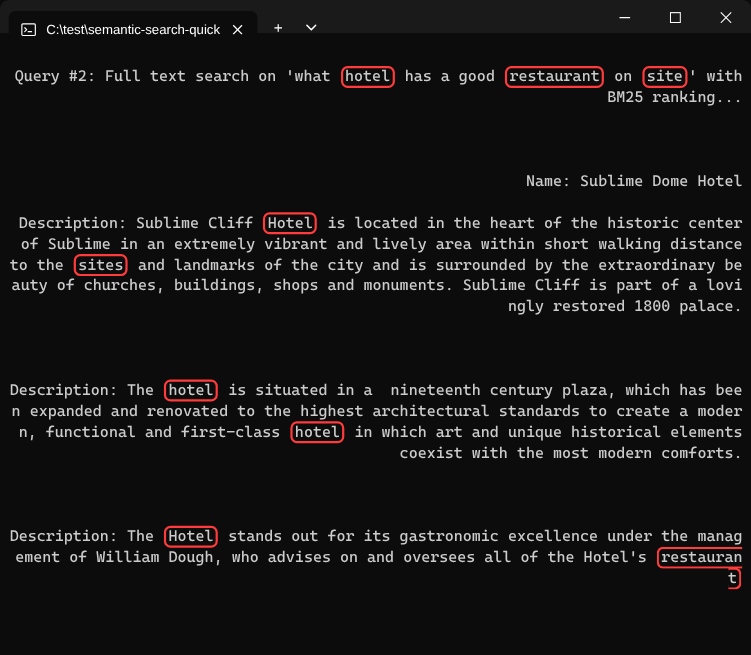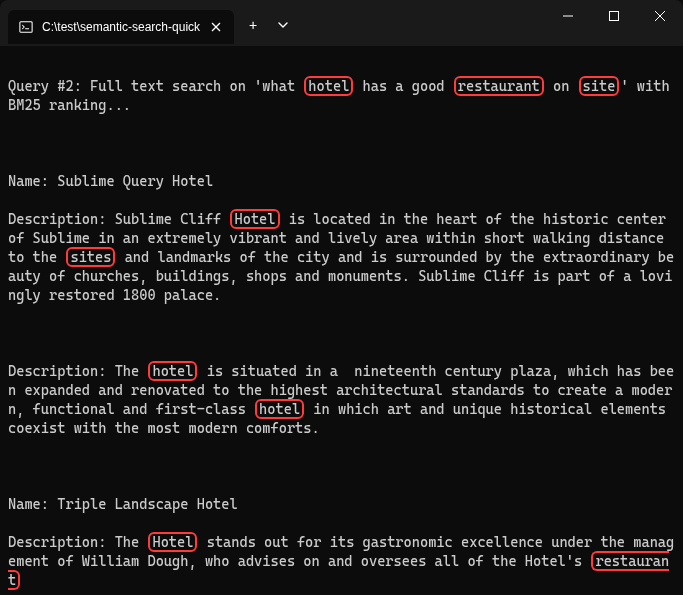--- a/index.html
+++ b/index.html
@@ -6,21 +6,21 @@
   body {
     width: 683px;
     height: 595px;
     background: #0c0c0c;
     font-family: Consolas, 'Cascadia Mono', monospace;
     font-size: 14px;
     overflow: hidden;
     border-radius: 8px;
   }
   .titlebar {
-    height: 46px;
+    height: 30px;
     background: #1a1a1a;
     display: flex;
     align-items: flex-start;
     user-select: none;
   }
   .tab {
     height: 34px;
     margin-top: 10px;
     margin-left: 8px;
     background: #0c0c0c;
@@ -67,21 +67,21 @@
     color: #ffffff;
   }
   .terminal {
     padding: 12px 8px 8px 8px;
     color: #cccccc;
     line-height: 19px;
     white-space: pre-wrap;
     word-break: break-all;
     letter-spacing: 0px;
   }
-  .terminal p { margin: 0; }
+  .terminal p { margin: 0; text-align: right; }
   .hl {
     border: 2px solid #ff3b3b;
     border-radius: 6px;
     padding: 0 2px;
     margin: 0 1px;
     display: inline;
   }
 </style>
 </head>
 <body>
@@ -125,23 +125,22 @@
           <line x1="0" y1="0" x2="10" y2="10" stroke="#ffffff" stroke-width="1"></line>
           <line x1="10" y1="0" x2="0" y2="10" stroke="#ffffff" stroke-width="1"></line>
         </svg>
     </div>
   </div>
 </div>
 
 <div class="terminal">
 <p><span><span>Query #2: Full text search on 'what </span><span class="hl">hotel</span><span> has a good </span><span class="hl">restaurant</span><span> on </span><span class="hl">site</span><span>' with BM25 ranking...</span></span></p>
 <p>&nbsp;</p>
-<p>Name: Sublime Query Hotel</p>
+<p>Name: Sublime Dome Hotel</p>
 <p><span>Description: Sublime Cliff </span><span class="hl">Hotel</span><span> is located in the heart of the historic center of Sublime in an extremely vibrant and lively area within short walking distance to the </span><span class="hl">sites</span><span> and landmarks of the city and is surrounded by the extraordinary beauty of churches, buildings, shops and monuments. Sublime Cliff is part of a lovingly restored 1800 palace.</span></p>
 <p>&nbsp;</p>
 <p><span>Description: The </span><span class="hl">hotel</span><span> is situated in a  nineteenth century plaza, which has been expanded and renovated to the highest architectural standards to create a modern, functional and first-class </span><span class="hl">hotel</span><span> in which art and unique historical elements coexist with the most modern comforts.</span></p>
 <p>&nbsp;</p>
-<p>Name: Triple Landscape Hotel</p>
 <p><span>Description: The </span><span class="hl">Hotel</span><span> stands out for its gastronomic excellence under the management of William Dough, who advises on and oversees all of the Hotel's </span><span class="hl">restaurant</span></p>
 
 
 
 </div>
 
 </body></html>

